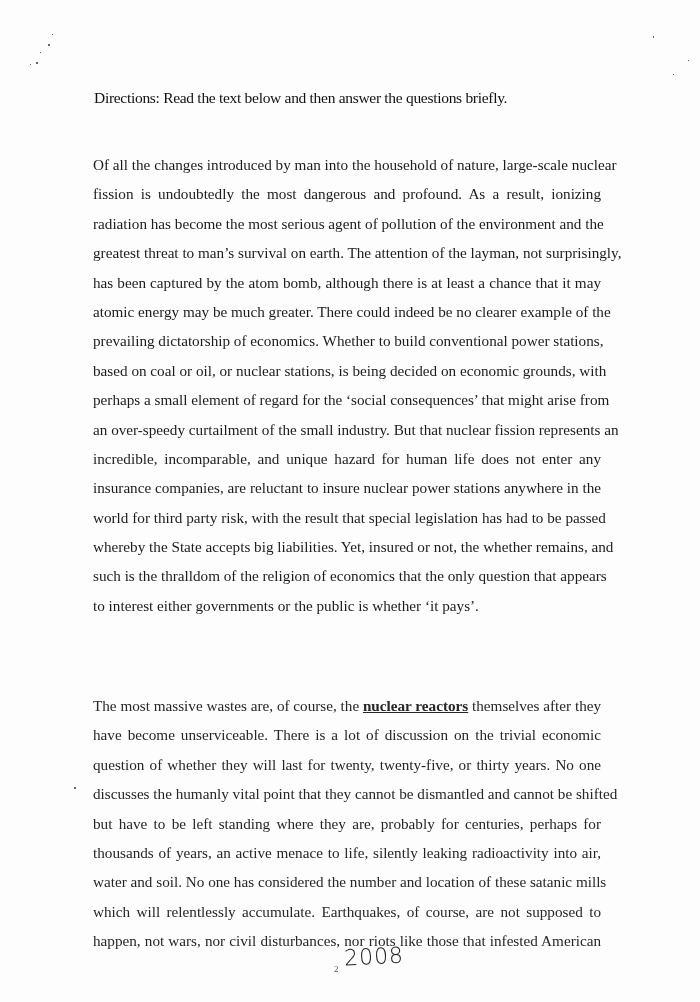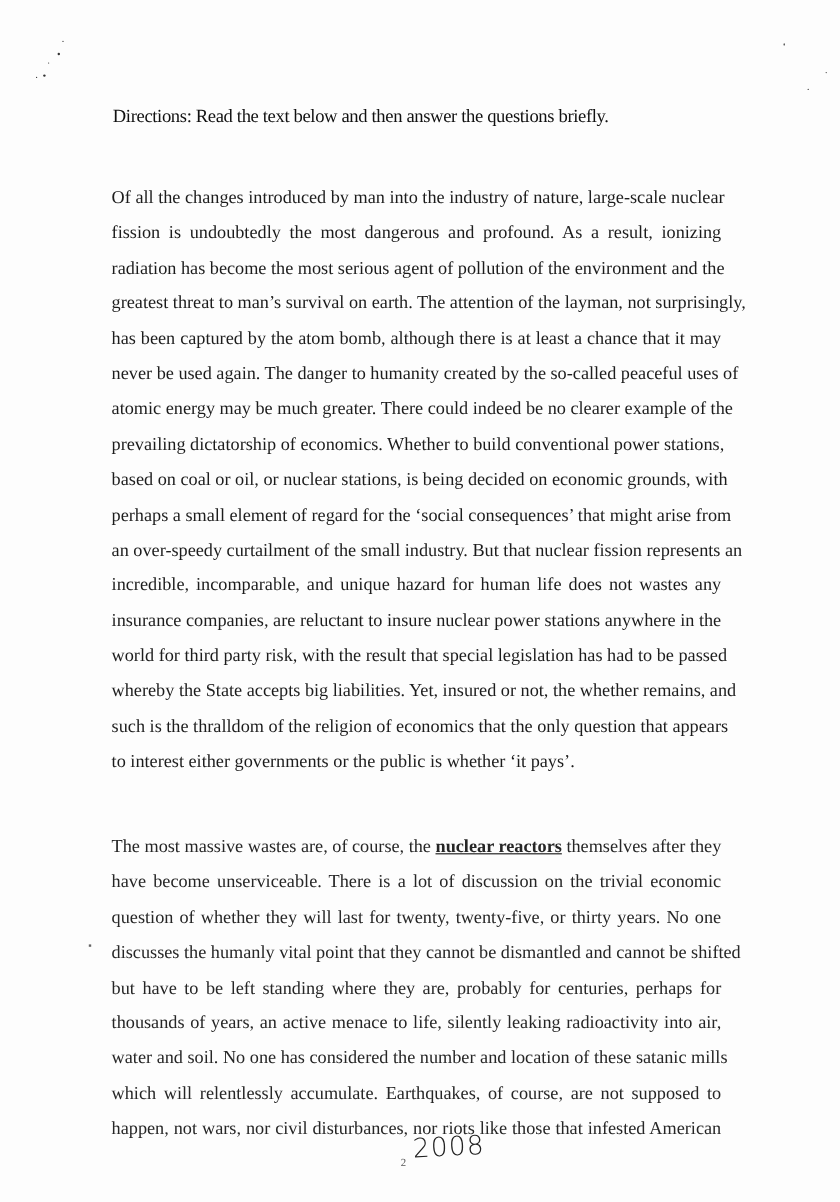--- a/index.html
+++ b/index.html
@@ -102,32 +102,31 @@
   <span class="speck" style="left:30px;top:64px;width:1px;height:1px;"></span>
   <span class="speck" style="left:52px;top:34px;width:1px;height:1px;"></span>
   <span class="speck" style="left:653px;top:36px;width:1px;height:2px;"></span>
   <span class="speck" style="left:673px;top:74px;width:1px;height:1px;"></span>
   <span class="speck" style="left:688px;top:60px;width:1px;height:1px;"></span>
   <span class="faint-tab"></span>
 
   <div class="directions">Directions: Read the text below and then answer the questions briefly.</div>
 
   <div class="para p1">
-    <span class="line">Of all the changes introduced by man into the industry of nature, large-scale nuclear</span>
+    <span class="line">Of all the changes introduced by man into the household of nature, large-scale nuclear</span>
     <span class="line">fission is undoubtedly the most dangerous and profound. As a result, ionizing</span>
     <span class="line">radiation has become the most serious agent of pollution of the environment and the</span>
     <span class="line">greatest threat to man’s survival on earth. The attention of the layman, not surprisingly,</span>
     <span class="line">has been captured by the atom bomb, although there is at least a chance that it may</span>
-    <span class="line">never be used again. The danger to humanity created by the so-called peaceful uses of</span>
     <span class="line">atomic energy may be much greater. There could indeed be no clearer example of the</span>
     <span class="line">prevailing dictatorship of economics. Whether to build conventional power stations,</span>
     <span class="line">based on coal or oil, or nuclear stations, is being decided on economic grounds, with</span>
     <span class="line">perhaps a small element of regard for the ‘social consequences’ that might arise from</span>
     <span class="line">an over-speedy curtailment of the small industry. But that nuclear fission represents an</span>
-    <span class="line">incredible, incomparable, and unique hazard for human life does not wastes any</span>
+    <span class="line">incredible, incomparable, and unique hazard for human life does not enter any</span>
     <span class="line">insurance companies, are reluctant to insure nuclear power stations anywhere in the</span>
     <span class="line">world for third party risk, with the result that special legislation has had to be passed</span>
     <span class="line">whereby the State accepts big liabilities. Yet, insured or not, the whether remains, and</span>
     <span class="line">such is the thralldom of the religion of economics that the only question that appears</span>
     <span class="line last">to interest either governments or the public is whether ‘it pays’.</span>
   </div>
 
   <div class="para p2">
     <span class="line"><span>The most massive wastes are, of course, the </span><span class="underline-bold">nuclear reactors</span><span> themselves after they</span></span>
     <span class="line">have become unserviceable. There is a lot of discussion on the trivial economic</span>

